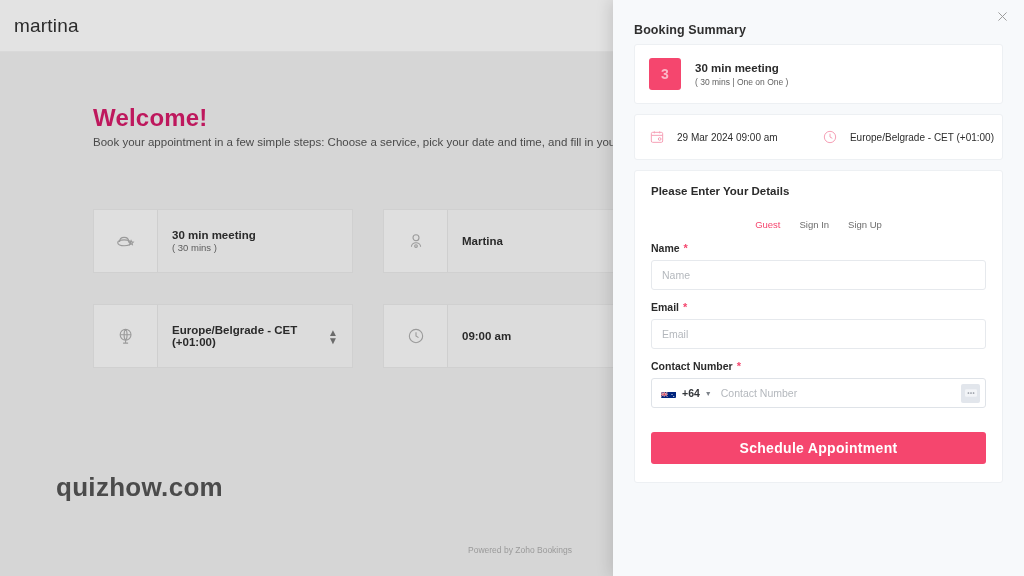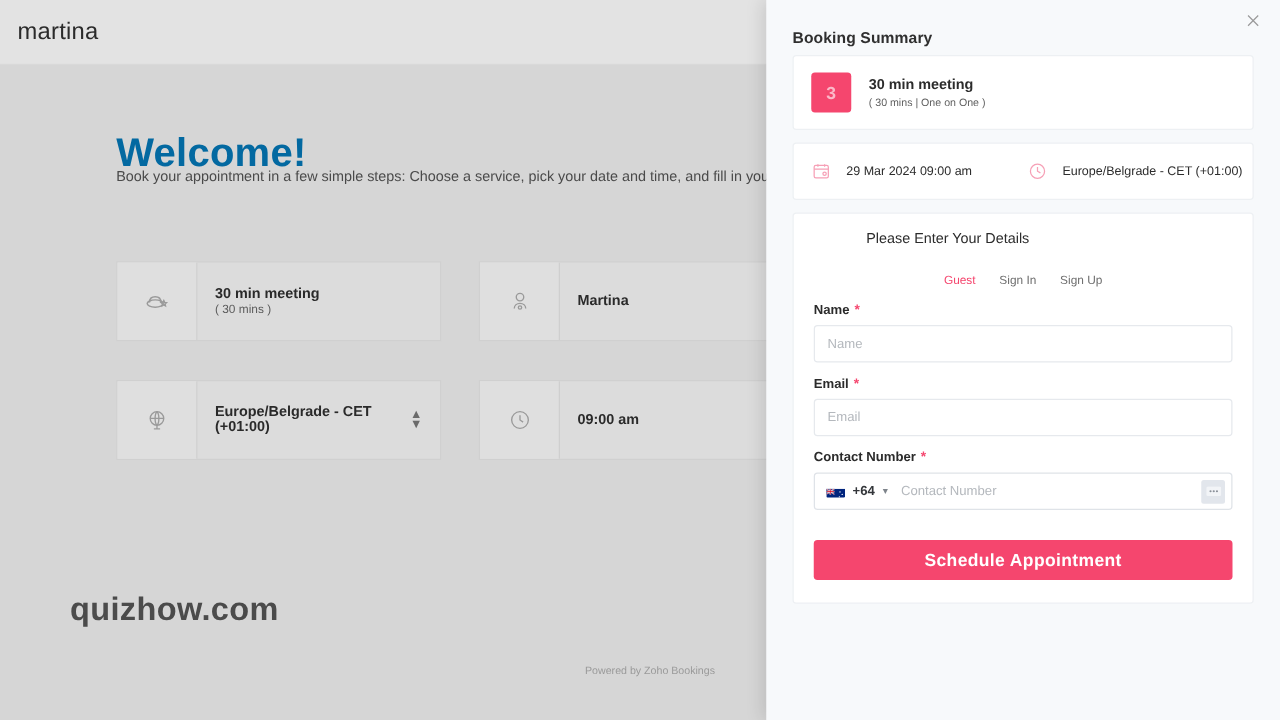--- a/index.html
+++ b/index.html
@@ -22,21 +22,21 @@
     display:flex; align-items:center;
   }
   #brand-name{
     margin-left:14px; font-size:19px; color:#2b2b2b; letter-spacing:.2px;
   }
   #bg-content{
     position:absolute; left:0; top:52px; width:1024px; height:524px;
   }
   #welcome-title{
     position:absolute; left:93px; top:52px;
-    font-size:32px; font-weight:bold; color:#0369a1; letter-spacing:.2px;
+    font-size:24px; font-weight:bold; color:#be185d; letter-spacing:.2px;
   }
   #welcome-desc{
     position:absolute; left:93px; top:84px; width:700px;
     font-size:11.5px; color:#4a4a4a; white-space:nowrap; overflow:hidden;
   }
 
   
   .bk-card{
     position:absolute; height:64px;
     background:#dcdcdc;
@@ -63,21 +63,21 @@
   #card-service{ left:93px; top:157px; width:260px; }
   #card-staff  { left:383px; top:157px; width:260px; }
   #card-timezone{ left:93px; top:252px; width:260px; }
   #card-time   { left:383px; top:252px; width:260px; }
 
   #watermark{
     position:absolute; left:56px; top:420px;
     font-size:26px; font-weight:bold; color:#4b4b4b; letter-spacing:.3px;
   }
   #powered-by{
-    position:absolute; left:0; top:479px; width:1024px;
+    position:absolute; left:0; top:493px; width:1024px;
     text-align:center; font-size:8.5px; color:#9a9a9a;padding-left:16px;
   }
 
   
   #summary-panel{
     position:absolute; right:0; top:0; width:411px; height:576px;
     background:#f7f9fb;
     box-shadow:-3px 0 14px rgba(0,0,0,.13);
     overflow:hidden;
   }
@@ -114,21 +114,21 @@
 
   
   #when-card{ display:flex; align-items:center; padding:14px 8px 14px 14px; }
   .when-item{ display:flex; align-items:center; }
   .when-item .ic{ flex:0 0 18px; margin-right:10px; display:flex; }
   .when-item .tx{ font-size:10px; color:#2d2d2d; white-space:nowrap; }
   #when-date{ width:178px; }
 
   
   #details-card{ padding:14px 16px 18px 16px; }
-  #details-heading{ font-size:11.5px; color:#2b2b2b; font-weight:normal;margin-left:42px; }
+  #details-heading{ font-size:11.5px; color:#2b2b2b; font-weight:bold; }
   #auth-tabs{
     display:flex; justify-content:center; gap:19px;
     margin-top:22px; margin-bottom:12px;
   }
   .auth-tab{ font-size:9.5px; color:#6d6d6d; cursor:pointer; }
   .auth-tab.active{ color:#f5466e; }
 
   .field{ margin-bottom:11px; }
   .field-label{
     font-size:10.5px; color:#2b2b2b; font-weight:bold; margin-bottom:6px;

